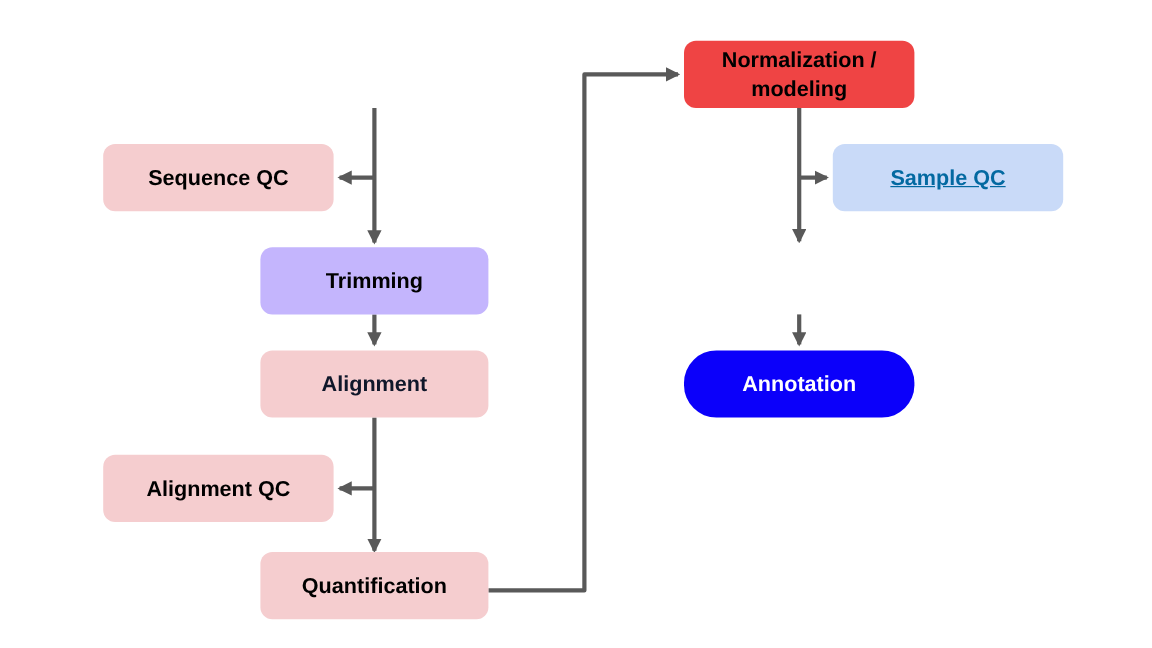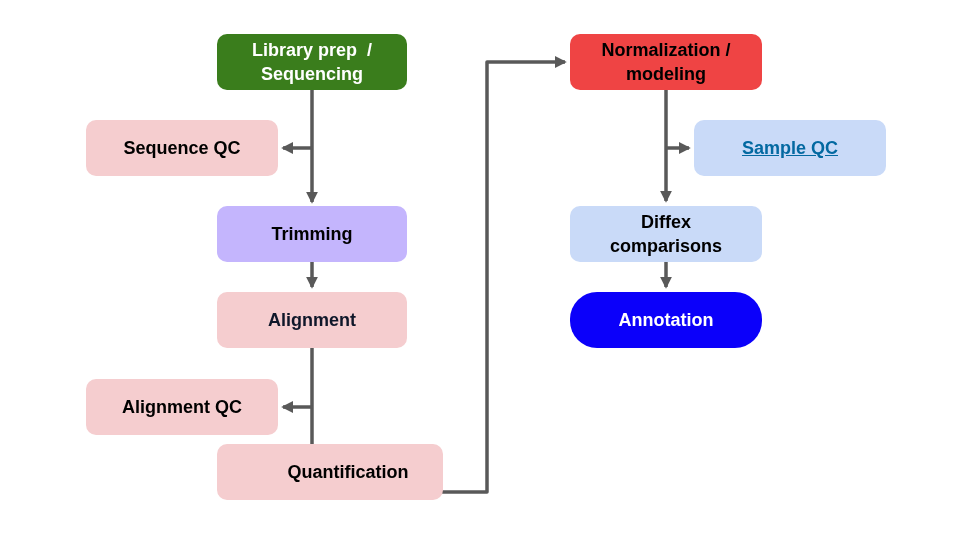--- a/index.html
+++ b/index.html
@@ -39,21 +39,21 @@
     font-weight: 700;
     line-height: 1.35;
     white-space: pre-line;
   }
   
   .n-library       { left: 217px; top:  34px; width: 190px; height: 56px; }
   .n-sequence-qc   { left:  86px; top: 120px; width: 192px; height: 56px; }
   .n-trimming      { left: 217px; top: 206px; width: 190px; height: 56px; }
   .n-alignment     { left: 217px; top: 292px; width: 190px; height: 56px; }
   .n-alignment-qc  { left:  86px; top: 379px; width: 192px; height: 56px; align-items: center; }
-  .n-quantification{ left: 217px; top: 444px; width: 190px; height: 56px; padding-left: 36px; }
+  .n-quantification{ left: 217px; top: 460px; width: 190px; height: 56px; }
   .n-normalization { left: 570px; top:  34px; width: 192px; height: 56px; }
   .n-sample-qc     { left: 694px; top: 120px; width: 192px; height: 56px; }
   .n-diffex        { left: 570px; top: 206px; width: 192px; height: 56px; }
   .n-annotation    { left: 570px; top: 292px; width: 192px; height: 56px; border-radius: 27px; }
 </style>
 </head>
 <body>
 
 <div class="canvas" style="background-color: rgb(255, 255, 255);">
 
@@ -68,24 +68,20 @@
     <path class="edge" d="M313,148 H283" marker-end="url(#arrowhead)" style="stroke: rgb(89, 89, 89);"></path>
     <path class="edge" d="M312,262 V287" marker-end="url(#arrowhead)" style="stroke: rgb(89, 89, 89);"></path>
     <path class="edge" d="M312,348 V459" marker-end="url(#arrowhead)" style="stroke: rgb(89, 89, 89);"></path>
     <path class="edge" d="M313,407 H283" marker-end="url(#arrowhead)" style="stroke: rgb(89, 89, 89);"></path>
     <path class="edge" d="M407,492 H487 V62 H565" marker-end="url(#arrowhead)" style="stroke: rgb(89, 89, 89);"></path>
     <path class="edge" d="M666,90 V201" marker-end="url(#arrowhead)" style="stroke: rgb(89, 89, 89);"></path>
     <path class="edge" d="M665,148 H689" marker-end="url(#arrowhead)" style="stroke: rgb(89, 89, 89);"></path>
     <path class="edge" d="M666,262 V287" marker-end="url(#arrowhead)" style="stroke: rgb(89, 89, 89);"></path>
   </svg>
 
-  <div class="node n-library" style="background-color: rgb(58, 125, 28); color: rgb(255, 255, 255);">
-    <span class="label">Library prep&nbsp; /
-Sequencing</span>
-  </div>
 
   <div class="node n-sequence-qc" style="background-color: rgb(245, 205, 207); color: rgb(0, 0, 0);">
     <span class="label">Sequence QC</span>
   </div>
 
   <div class="node n-trimming" style="background-color: #c4b5fd; color: rgb(0, 0, 0);">
     <span class="label">Trimming</span>
   </div>
 
   <div class="node n-alignment" style="background-color: rgb(245, 205, 207); color: #0f172a;">
@@ -102,22 +98,18 @@
 
   <div class="node n-normalization" style="background-color: #ef4444; color: rgb(0, 0, 0);">
     <span class="label">Normalization /
 modeling</span>
   </div>
 
   <div class="node n-sample-qc" style="background-color: rgb(201, 218, 248); color: #0369a1; text-decoration: underline;">
     <span class="label">Sample QC</span>
   </div>
 
-  <div class="node n-diffex" style="background-color: rgb(201, 218, 248); color: rgb(0, 0, 0);">
-    <span class="label">Diffex
-comparisons</span>
-  </div>
 
   <div class="node n-annotation" style="background-color: rgb(11, 0, 250); color: rgb(255, 255, 255);">
     <span class="label">Annotation</span>
   </div>
 
 </div>
 
 </body></html>

